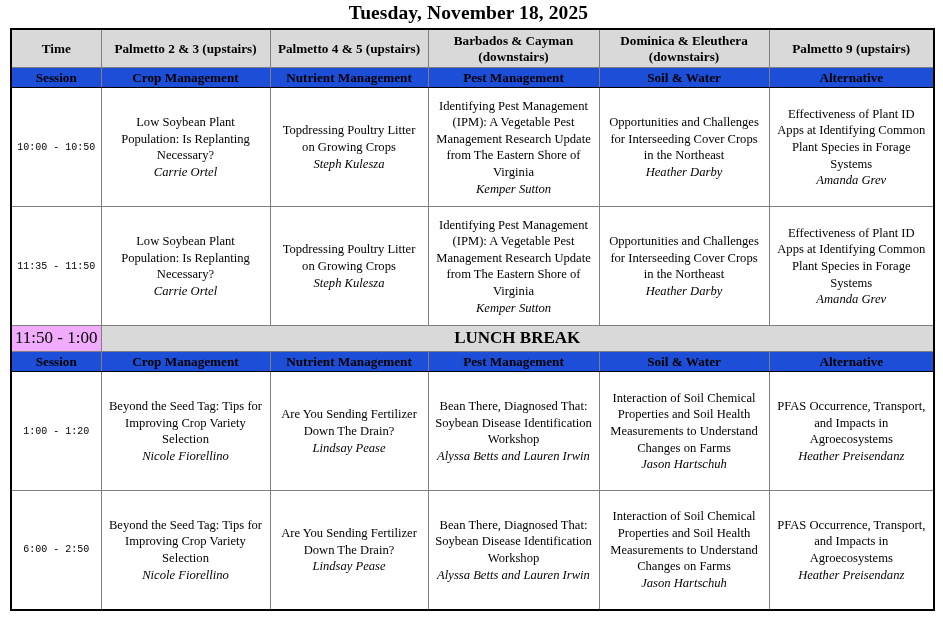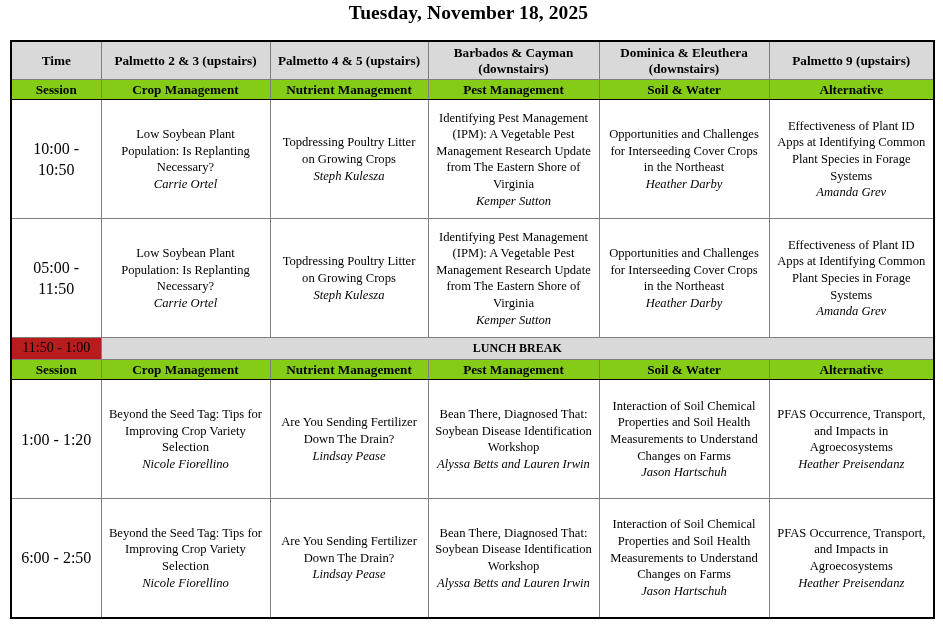--- a/index.html
+++ b/index.html
@@ -25,21 +25,21 @@
     font-size: 19.5px;
     font-weight: bold;
     letter-spacing: 0.1px;
     padding-top: 2px;
     padding-bottom: 4px;
     line-height: 1.15;
   }
   table.schedule {
     border-collapse: collapse;
     width: 923px;
-    margin: 12px 10px;
+    margin: 0 10px;
     table-layout: fixed;
   }
   table.schedule td {
     border: 1px solid #7f7f7f;
     vertical-align: middle;
     text-align: center;
     font-size: 12.6px;
     line-height: 1.32;
     padding: 3px 4px;
     box-sizing: border-box;
@@ -57,52 +57,53 @@
 
   tr.room-header td {
     background: #d9d9d9;
     font-weight: bold;
     font-size: 13.2px;
     height: 38px;
     padding: 2px 3px;
     line-height: 1.2;
   }
   tr.track-header td {
-    background: #84cc16;
+    background: #1d4ed8;
     font-weight: bold;
     font-size: 13.2px;
     height: 19px;
     padding: 1px 3px;
     border-top: 1.6px solid #000000;
     border-bottom: 1.6px solid #000000;
   }
   tr.session-row td {
     height: 119px;
     padding: 6px 5px;
   }
   tr.session-row td.time-cell {
-    font-size: 16px;
+    font-size: 10px;
+    font-family: Liberation Mono, monospace;
   }
   .talk-title {
     display: block;
   }
   .presenter {
     display: block;
     font-style: italic;
   }
   tr.break-row td {
     height: 19px;
     padding: 1px 3px;
     font-weight: bold;
-    font-size: 12px;
+    font-size: 17px;
   }
   tr.break-row td.break-time {
-    background: #b91c1c;
+    background: #f0abfc;
     font-weight: normal;
-    font-size: 14px;
+    font-size: 17px;
     border-top: 1.6px solid #000000;
   }
   tr.break-row td.break-label {
     background: #d9d9d9;
     border-top: 1.6px solid #000000;
   }
   tr.session-row.first-of-block td {
     border-top: 1px solid #7f7f7f;
   }
 </style>
@@ -160,21 +161,21 @@
           <span class="talk-title">Opportunities and Challenges for Interseeding Cover Crops in the Northeast</span>
           <span class="presenter">Heather Darby</span>
         </td>
         <td>
           <span class="talk-title">Effectiveness of Plant ID Apps at Identifying Common Plant Species in Forage Systems</span>
           <span class="presenter">Amanda Grev</span>
         </td>
       </tr>
 
       <tr class="session-row">
-        <td class="time-cell">05:00 - 11:50</td>
+        <td class="time-cell">11:35 - 11:50</td>
         <td>
           <span class="talk-title">Low Soybean Plant Population: Is Replanting Necessary?</span>
           <span class="presenter">Carrie Ortel</span>
         </td>
         <td>
           <span class="talk-title">Topdressing Poultry Litter on Growing Crops</span>
           <span class="presenter">Steph Kulesza</span>
         </td>
         <td>
           <span class="talk-title">Identifying Pest Management (IPM): A Vegetable Pest Management Research Update from The Eastern Shore of Virginia</span>

